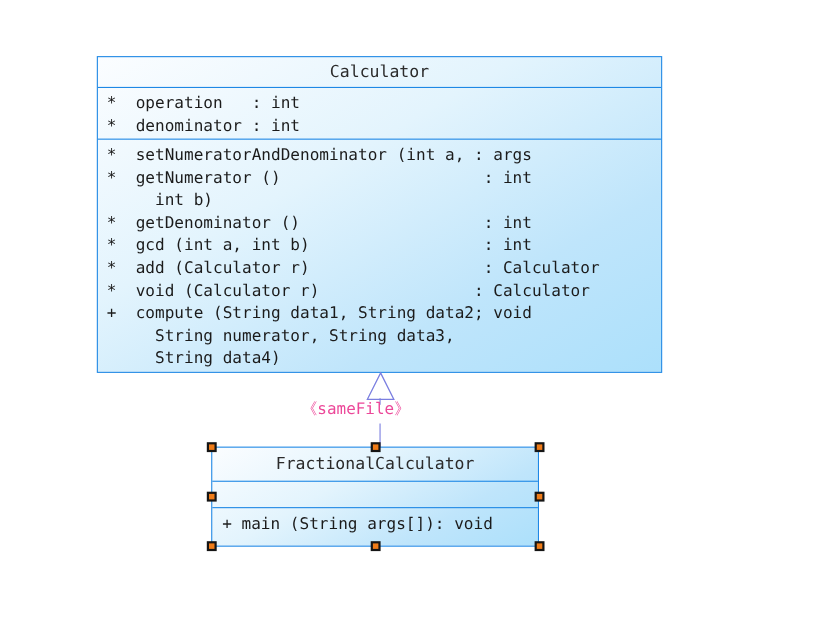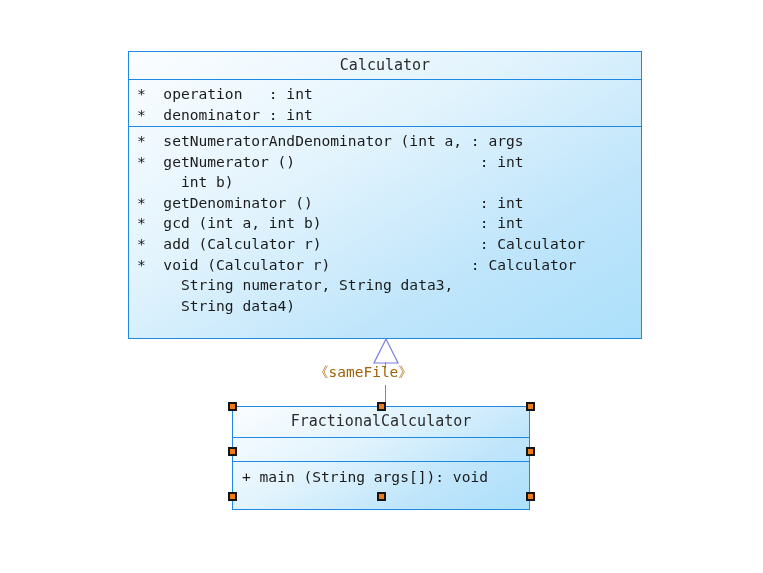--- a/index.html
+++ b/index.html
@@ -11,21 +11,20 @@
     width: 763px;
     height: 573px;
     position: relative;
     overflow: hidden;
     font-family: "DejaVu Sans Mono", "Liberation Mono", monospace;
   }
 
   .canvas {
     position: absolute;
     inset: 0;
-    margin-left: 40px;
   }
 
   
   .uml-class {
     position: absolute;
     box-sizing: border-box;
     border: 1px solid #1e88e5;
     background: linear-gradient(150deg, #fbfdff 0%, #e3f4fd 38%, #bfe5fb 72%, #ace0fb 100%);
   }
   .uml-section {
@@ -63,21 +62,21 @@
   }
   #calculator-class .sec-title   { height: 27px; }
   #calculator-class .sec-attrs   { height: 47px; }
   #calculator-class .sec-methods { height: 212px; }
 
   
   #fractional-class {
     left: 192px;
     top: 406px;
     width: 298px;
-    height: 104px;
+    height: 91px;
   }
   #fractional-class .sec-title   { height: 30px; }
   #fractional-class .sec-attrs   { height: 24px; }
   #fractional-class .sec-methods { height: 35px; }
   #fractional-class .uml-title   { line-height: 29px; font-size: 15px; }
   #fractional-class .uml-rows    { padding-top: 4px; }
   #fractional-class .uml-row     { font-size: 14.6px; line-height: 21px; padding-left: 9px; }
 
   
   .handle {
@@ -110,21 +109,21 @@
     width: 0;
     height: 0;
   }
   .arrow-head svg { display: block; }
 
   .conn-label {
     position: absolute;
     white-space: pre;
     font-size: 14.5px;
     line-height: 18px;
-    color: #a16207;
+    color: #ec4899;
   }
 </style>
 </head>
 <body>
 
 <div class="canvas">
 
   <div class="uml-class" id="calculator-class">
 
     <div class="uml-section sec-title">
@@ -137,20 +136,21 @@
     </div>
 
     <div class="uml-section sec-methods uml-rows">
       <span class="uml-row">*  setNumeratorAndDenominator (int a, : args</span>
       <span class="uml-row">*  getNumerator ()                     : int</span>
       <span class="uml-row">     int b)</span>
       <span class="uml-row">*  getDenominator ()                   : int</span>
       <span class="uml-row">*  gcd (int a, int b)                  : int</span>
       <span class="uml-row">*  add (Calculator r)                  : Calculator</span>
       <span class="uml-row">*  void (Calculator r)                : Calculator</span>
+      <span class="uml-row">+  compute (String data1, String data2; void</span>
       <span class="uml-row">     String numerator, String data3,</span>
       <span class="uml-row">     String data4)</span>
     </div>
   </div>
 
   <div class="arrow-head" style="left:332px; top:338px;">
     <svg width="28" height="26" viewBox="0 0 28 26">
       <polygon points="14,1 26,25 2,25" fill="none" stroke="#7b7fe0" stroke-width="1.2"></polygon>
     </svg>
   </div>

